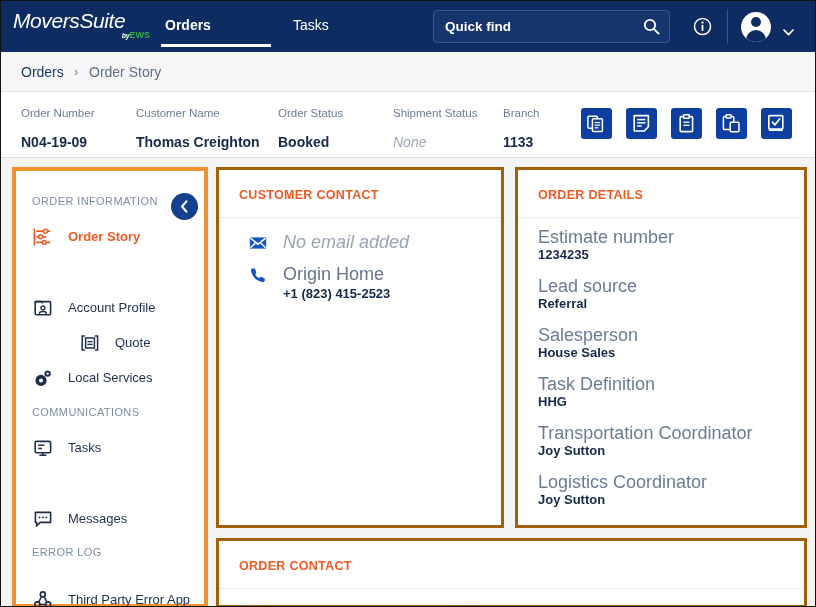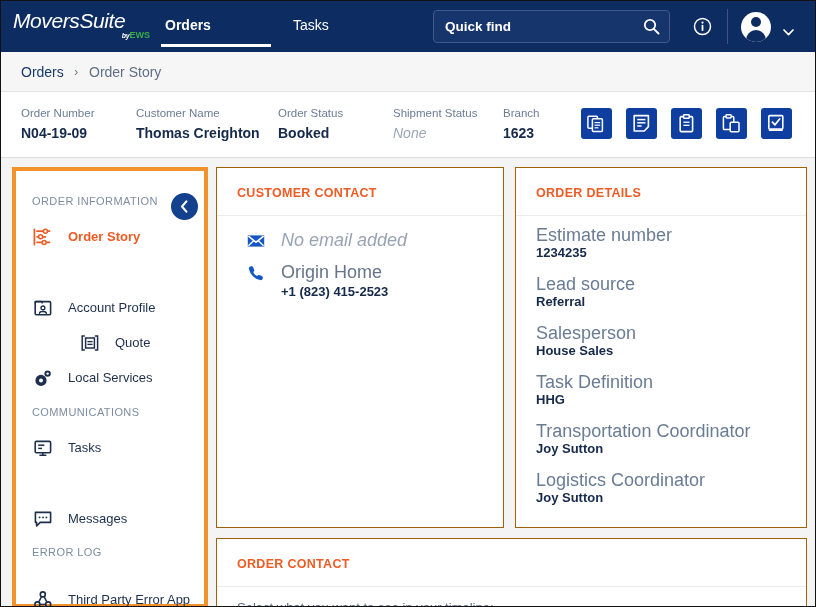--- a/index.html
+++ b/index.html
@@ -196,21 +196,21 @@
     color: #6a7c94;
     white-space: nowrap;
     line-height: 14px;
   }
   .ohfield .val {
     font-size: 14px;
     font-weight: bold;
     color: #15294a;
     white-space: nowrap;
     line-height: 20px;
-    margin-top: 3px;
+    margin-top: 12px;
   }
   .ohfield .val.muted {
     color: #9aa6b6;
     font-style: italic;
     font-weight: normal;
   }
   .ohf0 { left: 20px; }
   .ohf1 { left: 135px; }
   .ohf2 { left: 277px; }
   .ohf3 { left: 392px; }
@@ -300,21 +300,21 @@
     width: 27px; height: 27px;
     border-radius: 50%;
     background: #14418d;
     cursor: pointer;
   }
 
   
   .card {
     position: absolute;
     background: #ffffff;
-    border: 1px solid #a16207;
+    border: 3px solid #a16207;
     box-sizing: border-box;
   }
   .card-title {
     position: absolute;
     left: 20px; top: 18px;
     font-size: 12.5px;
     font-weight: bold;
     letter-spacing: 0.3px;
     color: #ef5b25;
     white-space: nowrap;
@@ -456,21 +456,21 @@
       <div class="val">Booked</div>
     </div>
 
     <div class="ohfield ohf3">
       <div class="lbl">Shipment Status</div>
       <div class="val muted">None</div>
     </div>
 
     <div class="ohfield ohf4">
       <div class="lbl">Branch</div>
-      <div class="val">1623</div>
+      <div class="val">1133</div>
     </div>
   </div>
 
   <div class="action-btns">
     <div class="abtn ab0">
       <svg width="19" height="19" viewBox="0 0 19 19">
         <rect x="0.9" y="2.2" width="9.5" height="12" rx="1" fill="none" stroke="#ffffff" stroke-width="1.5"></rect>
         <rect x="5.4" y="4.8" width="10" height="12.6" rx="1" fill="#0e3fa0" stroke="#ffffff" stroke-width="1.5"></rect>
         <line x1="7.6" y1="8.6" x2="13.2" y2="8.6" stroke="#ffffff" stroke-width="1.2"></line>
         <line x1="7.6" y1="11.2" x2="13.2" y2="11.2" stroke="#ffffff" stroke-width="1.2"></line>

